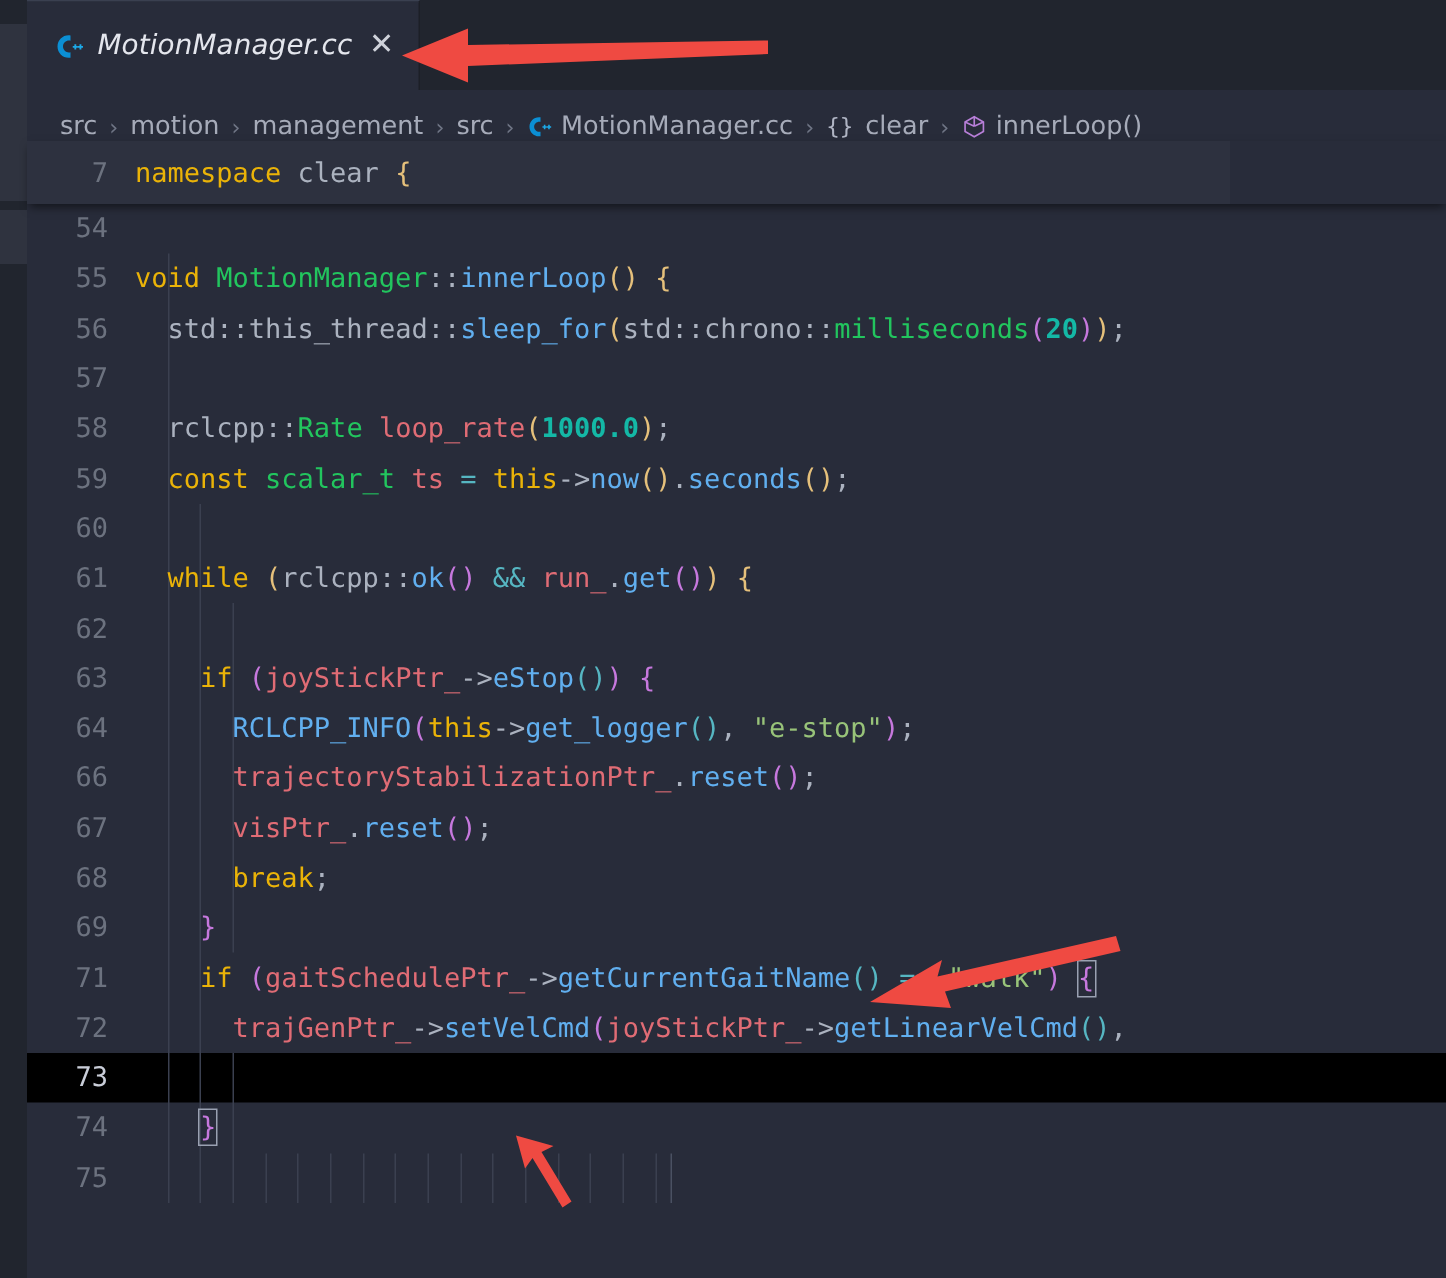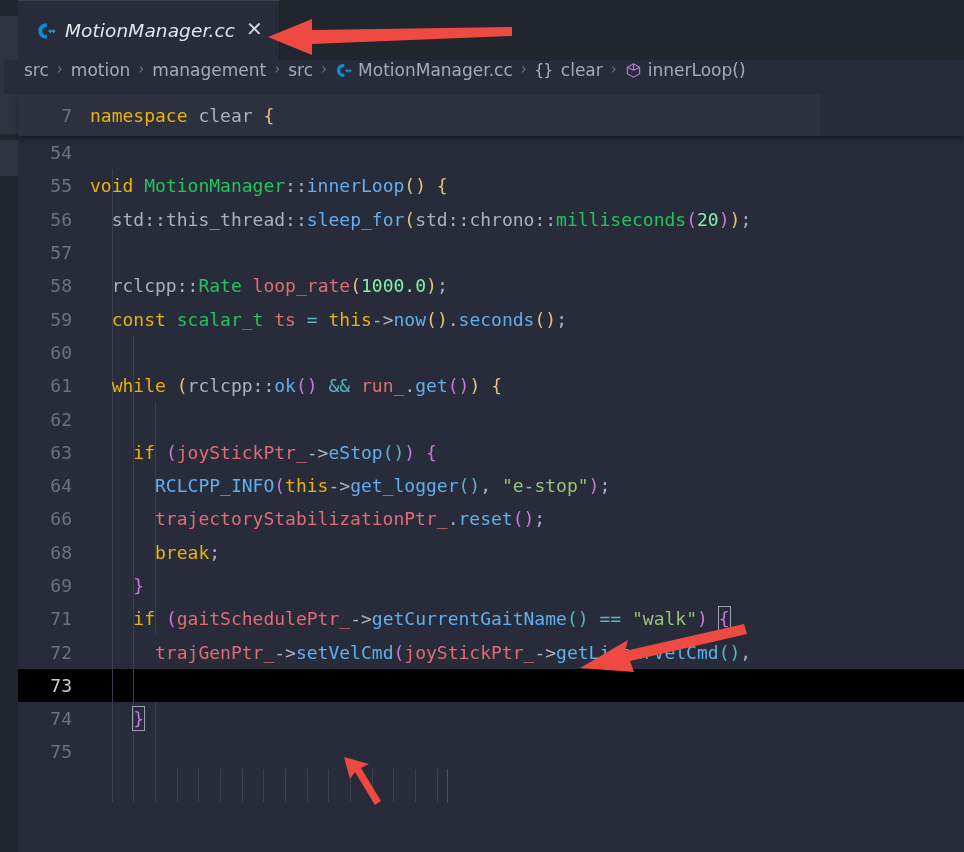--- a/index.html
+++ b/index.html
@@ -84,25 +84,25 @@
     width: 20px; height: 20px;
     position: relative;
     flex: 0 0 auto;
     display: inline-block;
   }
   .cpp-icon svg { display: block; }
 
   
   .breadcrumbs {
     position: absolute;
-    left: 4px; right: 0; top: 60px;
+    left: 20px; right: 0; top: 60px;
     height: 34px;
     background: #282c3a;
     display: flex;
-    align-items: flex-start;
+    align-items: flex-end;
     padding-left: 20px;
     font-family: "DejaVu Sans", sans-serif;
     font-size: 17px;
     color: #9ba1b0;
     gap: 0;
     white-space: nowrap;
     overflow: hidden;
   }
   .crumb {
     color: #a6abb9;
@@ -197,21 +197,21 @@
     width: 1px;
     background: #3b4050;
   }
   .guide.strong { background: #4a5162; }
 
   
   .kw   { color: #eab308; }            
   .typ  { color: #22c55e; }            
   .fn   { color: #61afef; }            
   .var  { color: #e06c75; }            
-  .num  { color: #86efac; }            
+  .num  { color: #14b8a6; font-weight: bold; }            
   .str  { color: #98c379; }            
   .op   { color: #56b6c2; }            
   .pun  { color: #abb2bf; }            
   .b1   { color: #e5c07b; }            
   .b2   { color: #c678dd; }            
   .b3   { color: #56b6c2; }            
   .ns   { color: #abb2bf; }
 
   .bracket-match {
     outline: 1px solid #9aa1b2;
@@ -336,20 +336,21 @@
         <div class="line"><span class="ln">56</span><span class="lntext"><span class="pun">  </span><span class="pun">std</span><span class="pun">::</span><span class="pun">this_thread</span><span class="pun">::</span><span class="fn">sleep_for</span><span class="b1">(</span><span class="pun">std</span><span class="pun">::</span><span class="pun">chrono</span><span class="pun">::</span><span class="typ">milliseconds</span><span class="b2">(</span><span class="num">20</span><span class="b2">)</span><span class="b1">)</span><span class="pun">;</span></span></div>
         <div class="line"><span class="ln">57</span><span class="lntext"></span></div>
         <div class="line"><span class="ln">58</span><span class="lntext"><span class="pun">  </span><span class="pun">rclcpp</span><span class="pun">::</span><span class="typ">Rate</span><span class="pun"> </span><span class="var">loop_rate</span><span class="b1">(</span><span class="num">1000.0</span><span class="b1">)</span><span class="pun">;</span></span></div>
         <div class="line"><span class="ln">59</span><span class="lntext"><span class="pun">  </span><span class="kw">const</span><span class="pun"> </span><span class="typ">scalar_t</span><span class="pun"> </span><span class="var">ts</span><span class="pun"> </span><span class="op">=</span><span class="pun"> </span><span class="kw">this</span><span class="pun">-&gt;</span><span class="fn">now</span><span class="b1">()</span><span class="pun">.</span><span class="fn">seconds</span><span class="b1">()</span><span class="pun">;</span></span></div>
         <div class="line"><span class="ln">60</span><span class="lntext"></span></div>
         <div class="line"><span class="ln">61</span><span class="lntext"><span class="pun">  </span><span class="kw">while</span><span class="pun"> </span><span class="b1">(</span><span class="pun">rclcpp</span><span class="pun">::</span><span class="fn">ok</span><span class="b2">()</span><span class="pun"> </span><span class="op">&amp;&amp;</span><span class="pun"> </span><span class="var">run_</span><span class="pun">.</span><span class="fn">get</span><span class="b2">()</span><span class="b1">)</span><span class="pun"> </span><span class="b1">{</span></span></div>
         <div class="line"><span class="ln">62</span><span class="lntext"></span></div>
         <div class="line"><span class="ln">63</span><span class="lntext"><span class="pun">    </span><span class="kw">if</span><span class="pun"> </span><span class="b2">(</span><span class="var">joyStickPtr_</span><span class="pun">-&gt;</span><span class="fn">eStop</span><span class="b3">()</span><span class="b2">)</span><span class="pun"> </span><span class="b2">{</span></span></div>
         <div class="line"><span class="ln">64</span><span class="lntext"><span class="pun">      </span><span class="fn">RCLCPP_INFO</span><span class="b2">(</span><span class="kw">this</span><span class="pun">-&gt;</span><span class="fn">get_logger</span><span class="b3">()</span><span class="pun">, </span><span class="str">"e-stop"</span><span class="b2">)</span><span class="pun">;</span></span></div>
         <div class="line"><span class="ln">66</span><span class="lntext"><span class="pun">      </span><span class="var">trajectoryStabilizationPtr_</span><span class="pun">.</span><span class="fn">reset</span><span class="b2">()</span><span class="pun">;</span></span></div>
+        <div class="line"><span class="ln">67</span><span class="lntext"><span class="pun">      </span><span class="var">visPtr_</span><span class="pun">.</span><span class="fn">reset</span><span class="b2">()</span><span class="pun">;</span></span></div>
         <div class="line"><span class="ln">68</span><span class="lntext"><span class="pun">      </span><span class="kw">break</span><span class="pun">;</span></span></div>
         <div class="line"><span class="ln">69</span><span class="lntext"><span class="pun">    </span><span class="b2">}</span></span></div>
         <div class="line"><span class="ln">71</span><span class="lntext"><span class="pun">    </span><span class="kw">if</span><span class="pun"> </span><span class="b2">(</span><span class="var">gaitSchedulePtr_</span><span class="pun">-&gt;</span><span class="fn">getCurrentGaitName</span><span class="b3">()</span><span class="pun"> </span><span class="op">==</span><span class="pun"> </span><span class="str">"walk"</span><span class="b2">)</span><span class="pun"> </span><span class="b2 bracket-match">{</span></span></div>
         <div class="line"><span class="ln">72</span><span class="lntext"><span class="pun">      </span><span class="var">trajGenPtr_</span><span class="pun">-&gt;</span><span class="fn">setVelCmd</span><span class="b2">(</span><span class="var">joyStickPtr_</span><span class="pun">-&gt;</span><span class="fn">getLinearVelCmd</span><span class="b3">()</span><span class="pun">,</span></span></div>
         <div class="line active"><span class="ln">73</span></div>
         <div class="line"><span class="ln">74</span><span class="lntext"><span class="pun">    </span><span class="b2 bracket-match">}</span></span></div>
         <div class="line"><span class="ln">75</span><span class="lntext"></span></div>
       </div>
   </div>
 

